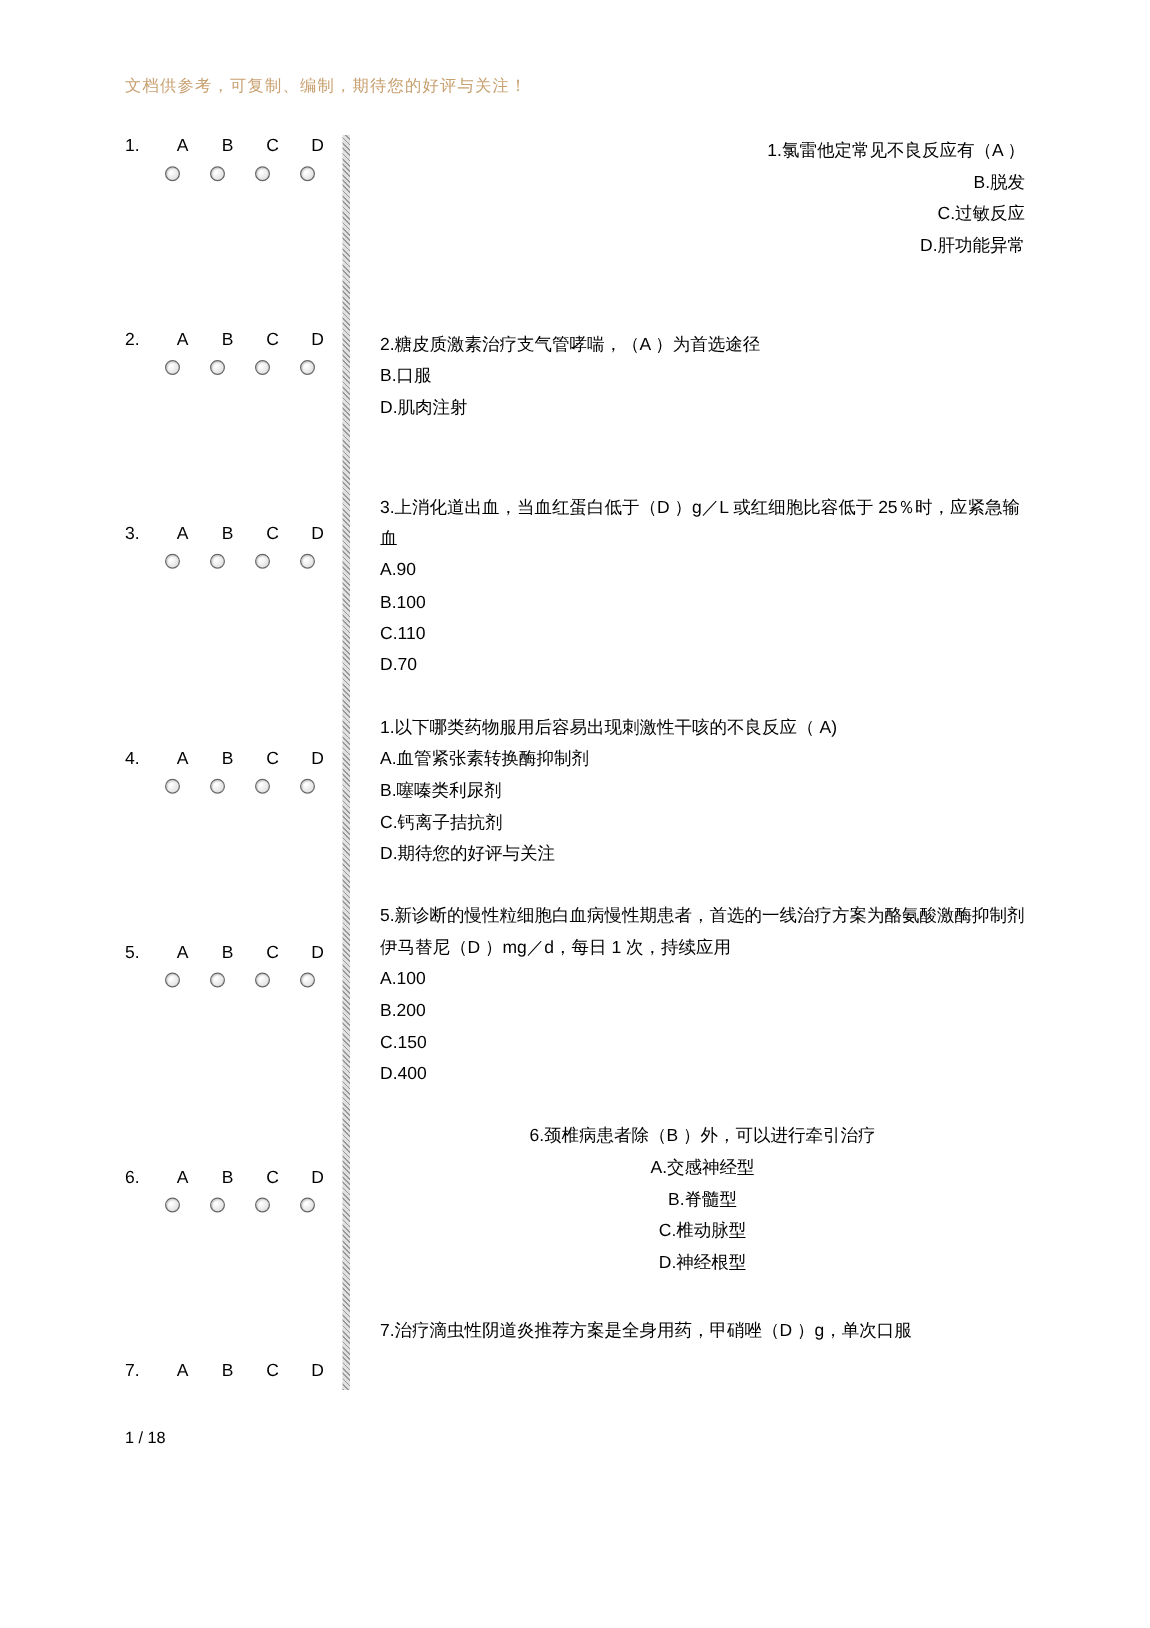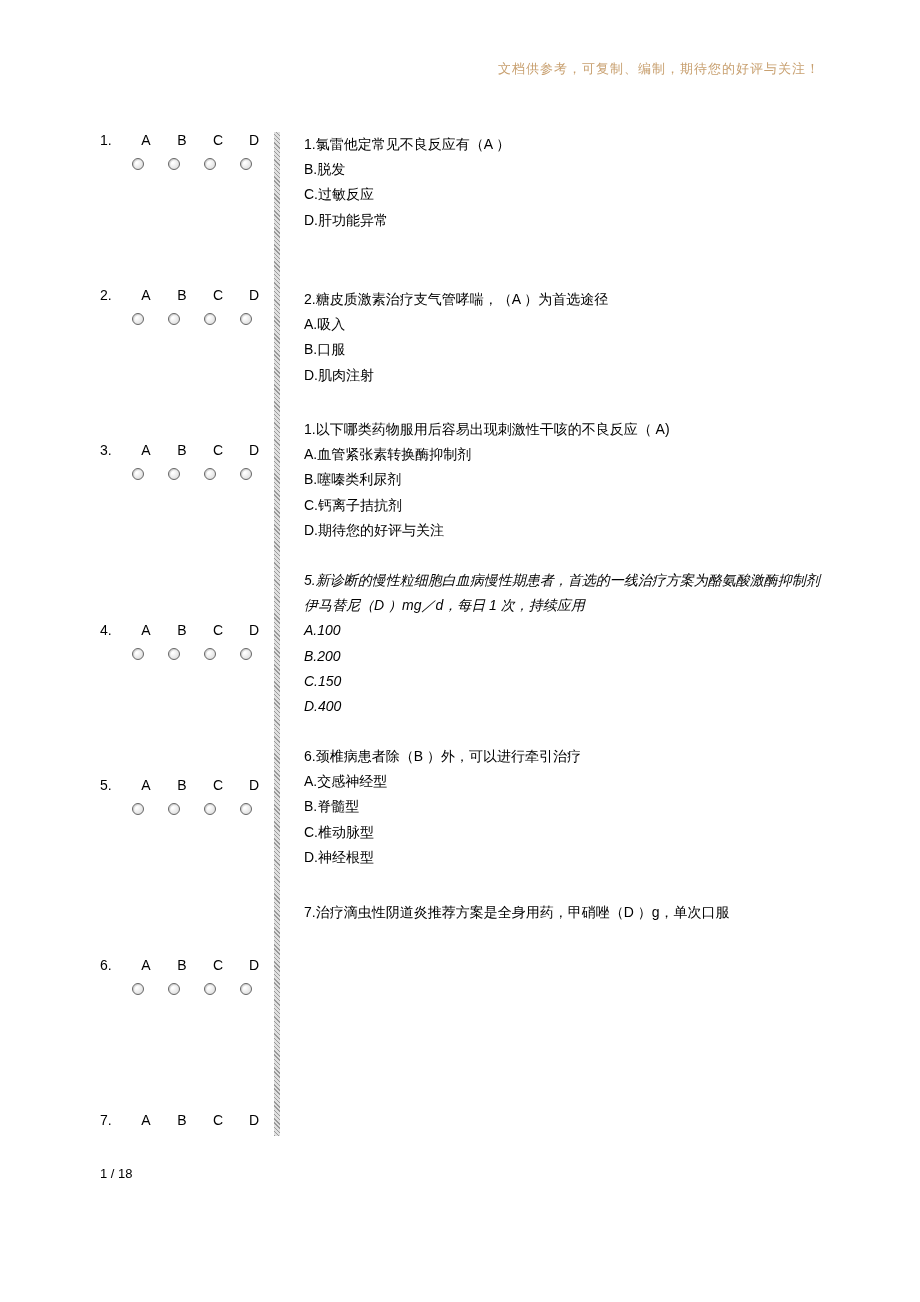--- a/index.html
+++ b/index.html
@@ -10,24 +10,24 @@
     margin: 0 auto;
     padding: 0;
     color: #000;
   }
   .page {
     padding: 60px 100px 40px 100px;
     min-height: 1302px;
     position: relative;
   }
   .header-note {
-    text-align: right;
+    text-align: left;
     color: #c8a070;
     font-size: 13px;
-    margin-bottom: 54px;
+    margin-bottom: 30px;
     letter-spacing: 1px;
   }
   .letters-row {
     display: flex;
     gap: 0;
     font-size: 14px;
     margin-bottom: 8px;
   }
   .letters-row .num {
     width: 28px;
@@ -195,52 +195,58 @@
           <span class="lt">C</span>
           <span class="lt">D</span>
         </div>
       </div>
     </div>
 
     <div class="v-divider"></div>
 
     <div class="right-block">
 
-      <div class="question-col" style="min-height:130px;">
+      <div class="question-col" style="min-height:130px;text-align:right;">
         <span class="qline">1.氯雷他定常见不良反应有（A ）</span>
         <span class="qline">B.脱发</span>
         <span class="qline">C.过敏反应</span>
         <span class="qline">D.肝功能异常</span>
       </div>
 
       <div class="question-col" style="min-height:130px; padding-top:25px;">
         <span class="qline">2.糖皮质激素治疗支气管哮喘，（A ）为首选途径</span>
-        <span class="qline">A.吸入</span>
         <span class="qline">B.口服</span>
         <span class="qline">D.肌肉注射</span>
       </div>
 
+      <div class="question-col" style="min-height:155px; padding-top:25px;">
+        <span class="qline">3.上消化道出血，当血红蛋白低于（D ）g／L 或红细胞比容低于 25％时，应紧急输血</span>
+        <span class="qline">A.90</span>
+        <span class="qline">B.100</span>
+        <span class="qline">C.110</span>
+        <span class="qline">D.70</span>
+      </div>
 
       <div class="question-col" style="min-height:130px; padding-top:25px;">
         <span class="qline">1.以下哪类药物服用后容易出现刺激性干咳的不良反应（ A)</span>
         <span class="qline">A.血管紧张素转换酶抑制剂</span>
         <span class="qline">B.噻嗪类利尿剂</span>
         <span class="qline">C.钙离子拮抗剂</span>
         <span class="qline">D.期待您的好评与关注</span>
       </div>
 
-      <div class="question-col" style="min-height:155px; padding-top:25px;font-style:italic;">
+      <div class="question-col" style="min-height:155px; padding-top:25px;">
         <span class="qline">5.新诊断的慢性粒细胞白血病慢性期患者，首选的一线治疗方案为酪氨酸激酶抑制剂伊马替尼（D ）mg／d，每日 1 次，持续应用</span>
         <span class="qline">A.100</span>
         <span class="qline">B.200</span>
         <span class="qline">C.150</span>
         <span class="qline">D.400</span>
       </div>
 
-      <div class="question-col" style="min-height:130px; padding-top:25px;">
+      <div class="question-col" style="min-height:130px; padding-top:25px;text-align:center;">
         <span class="qline">6.颈椎病患者除（B ）外，可以进行牵引治疗</span>
         <span class="qline">A.交感神经型</span>
         <span class="qline">B.脊髓型</span>
         <span class="qline">C.椎动脉型</span>
         <span class="qline">D.神经根型</span>
       </div>
 
       <div class="question-col" style="padding-top:30px;">
         <span class="qline">7.治疗滴虫性阴道炎推荐方案是全身用药，甲硝唑（D ）g，单次口服</span>
       </div>

